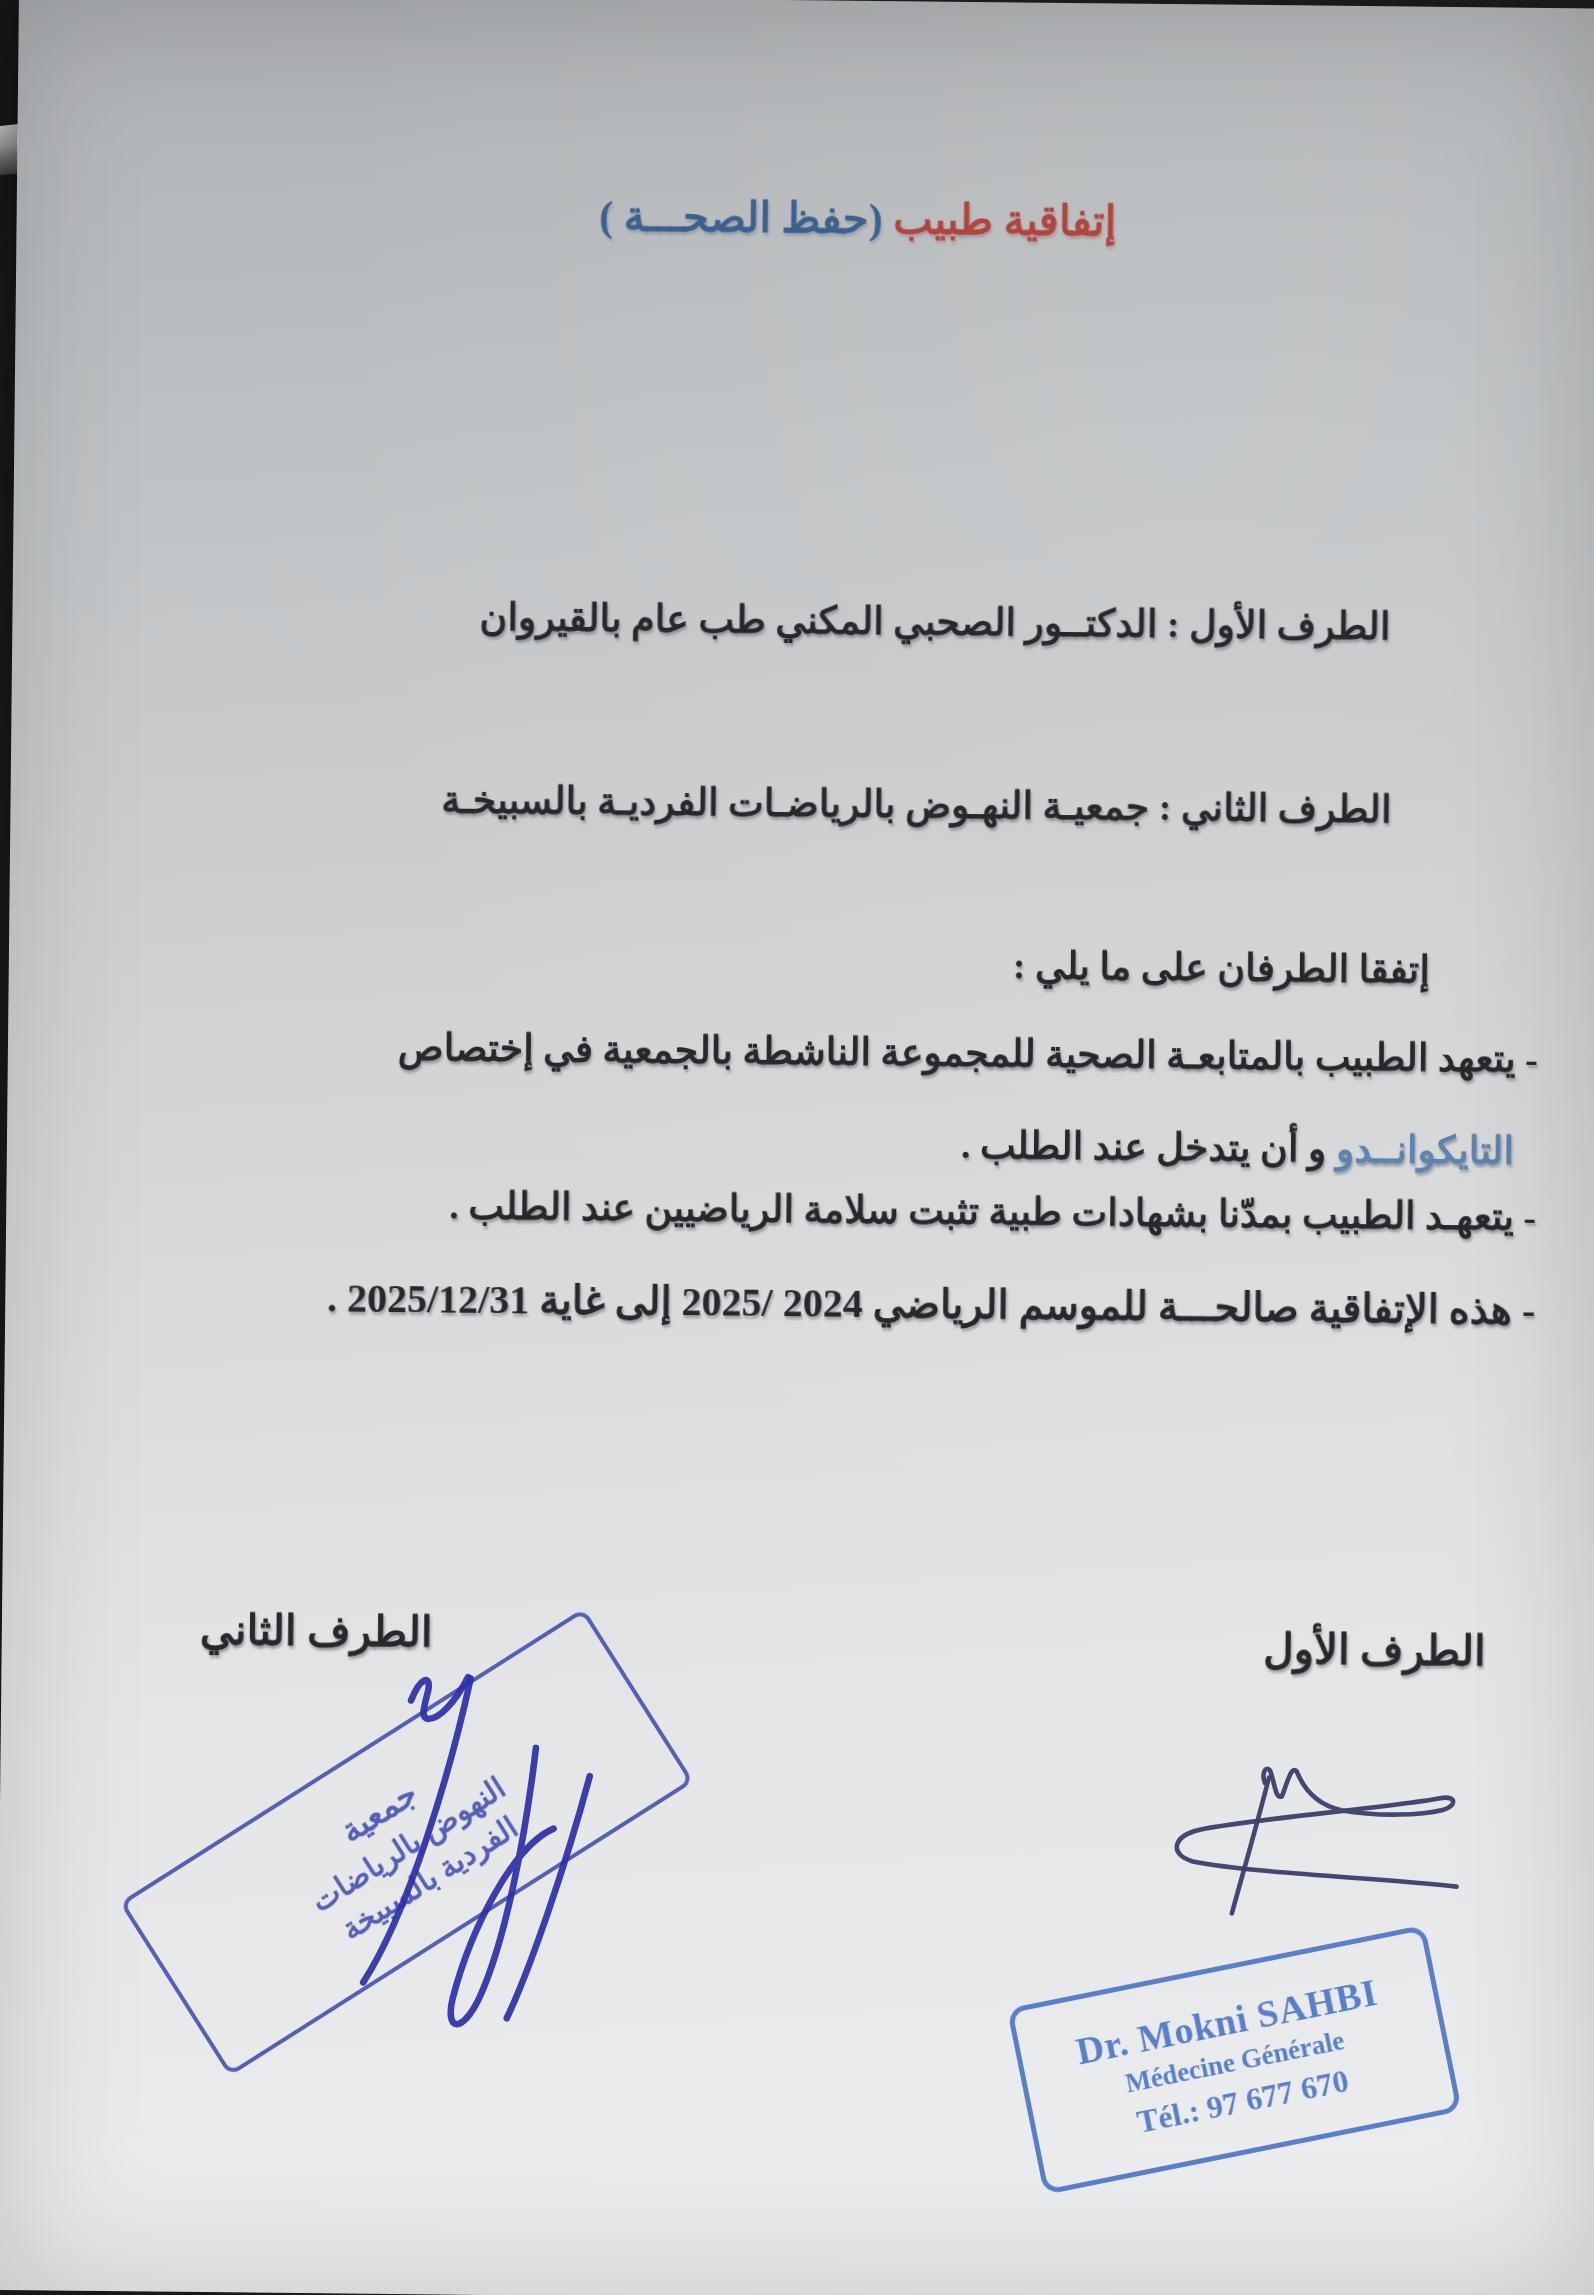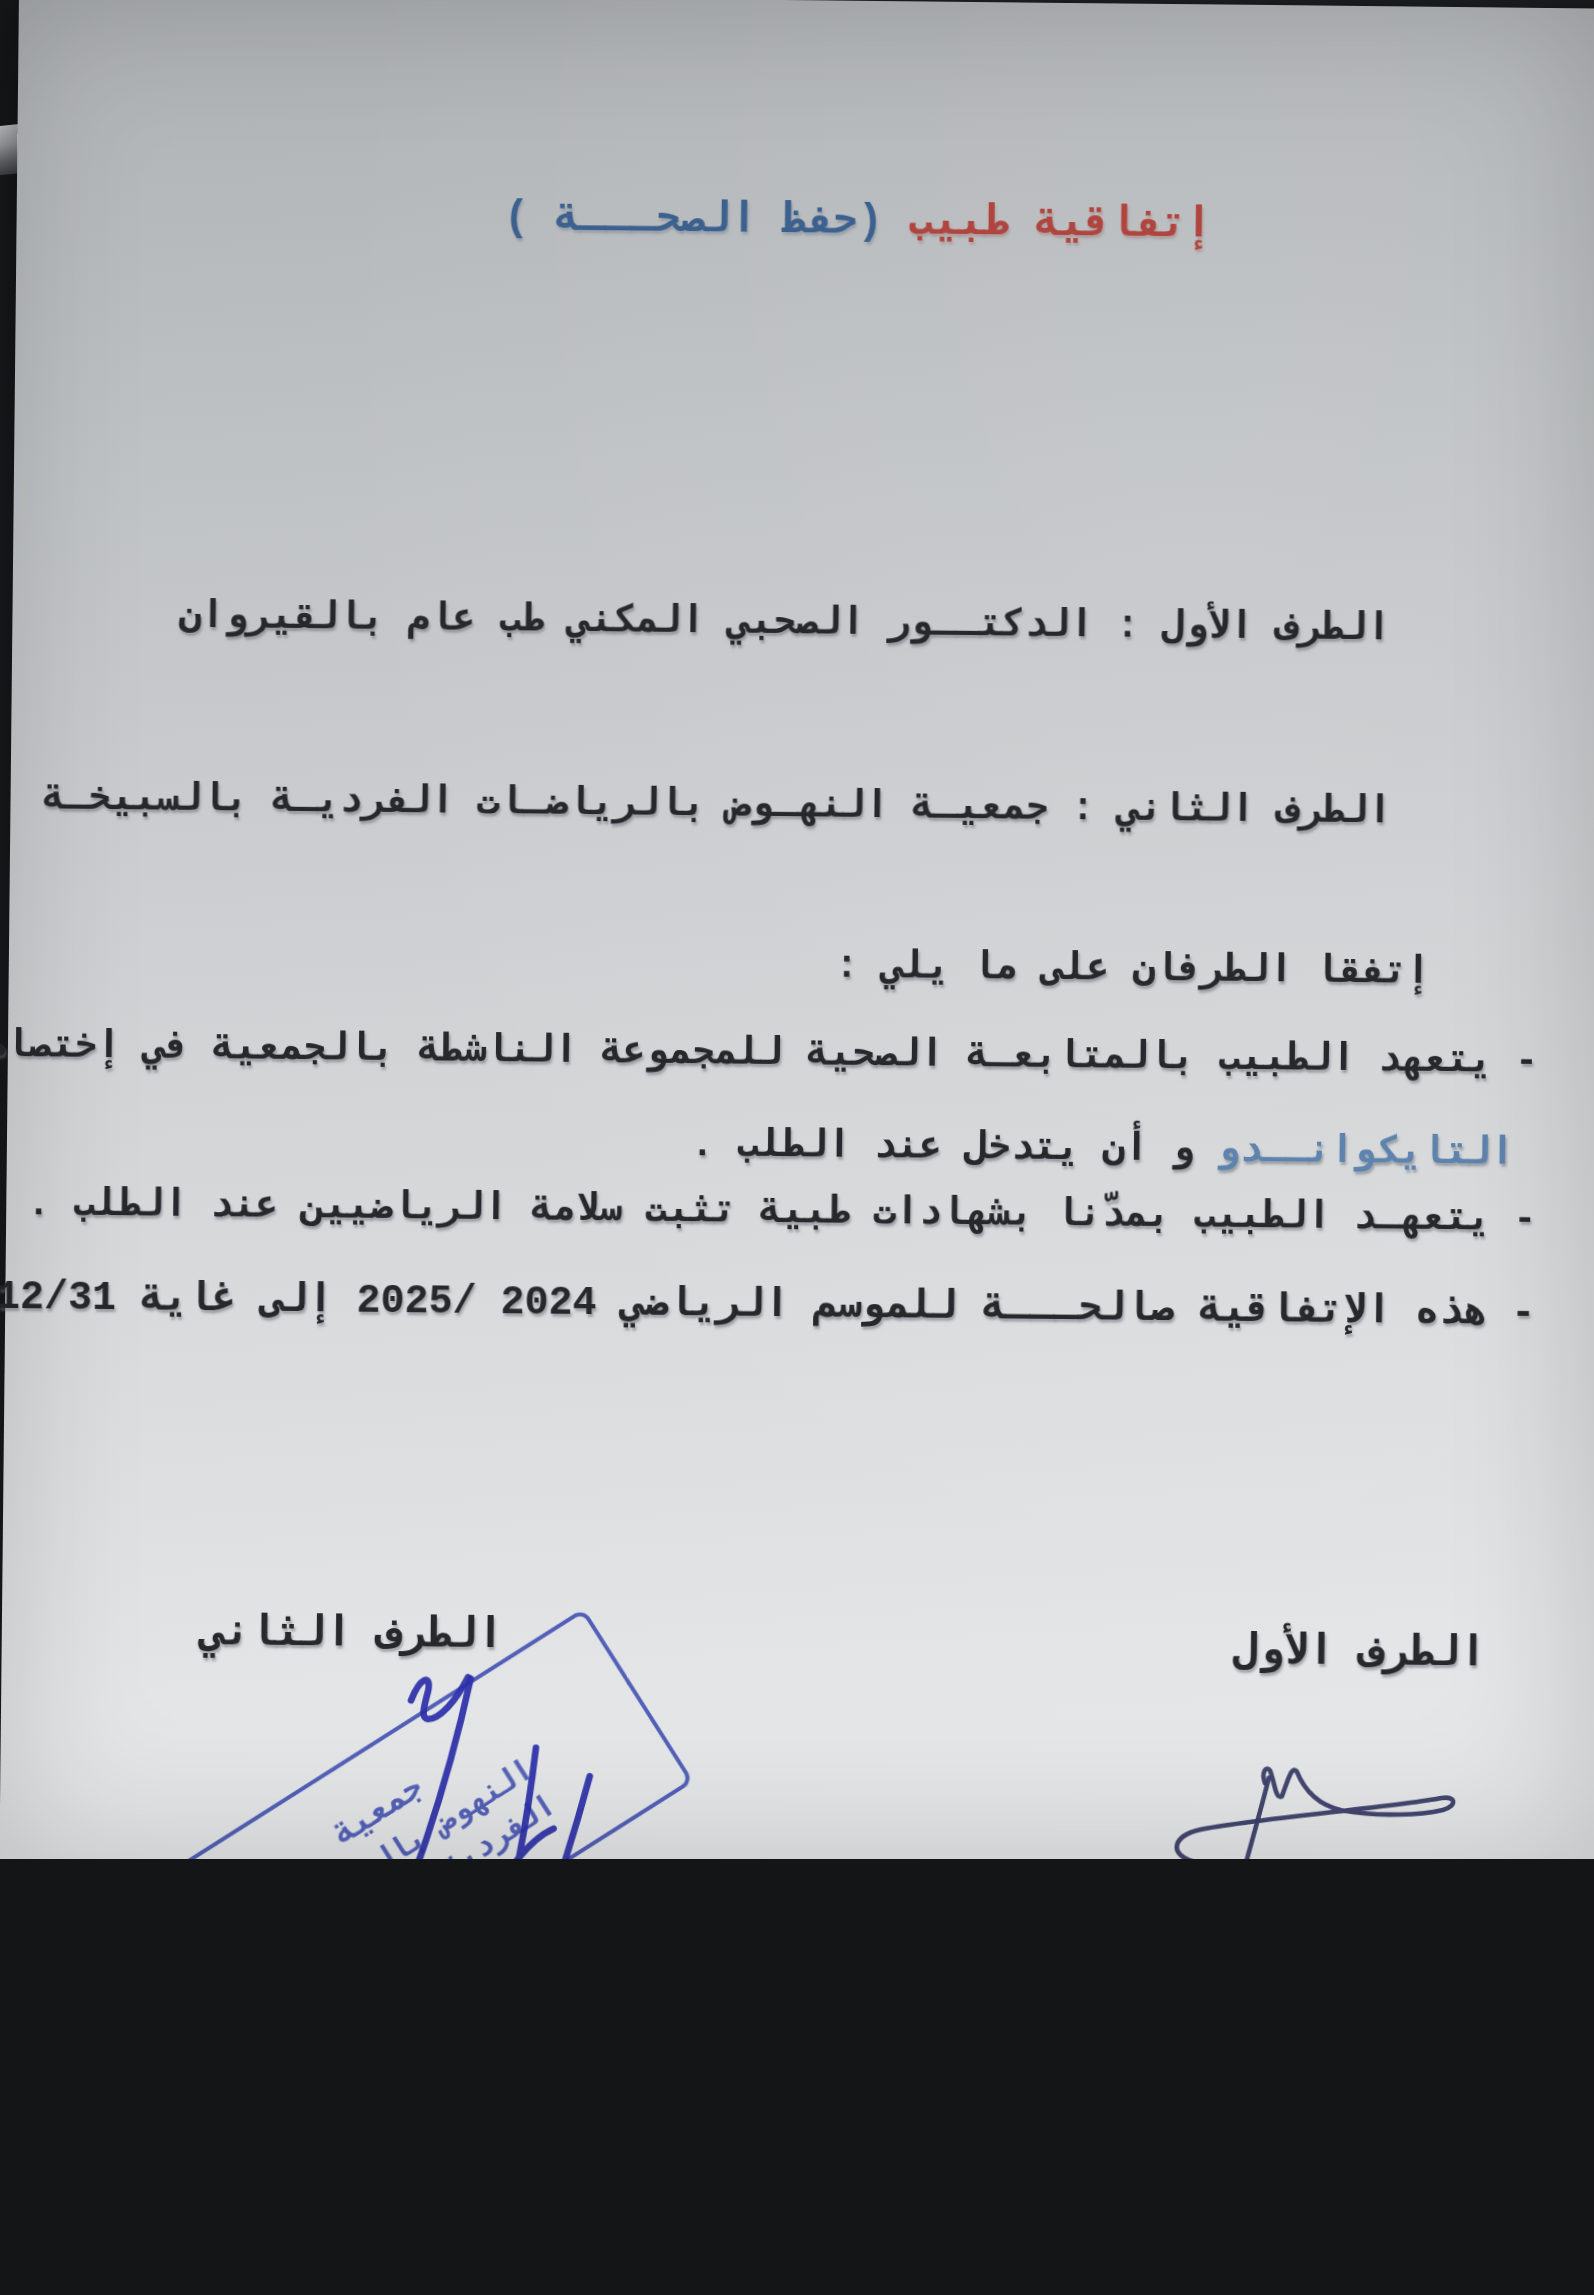--- a/index.html
+++ b/index.html
@@ -1,19 +1,19 @@
 <!DOCTYPE html>
 <html lang="ar" style="font-size:10.6px"><head>
 <meta charset="utf-8">
 <style>
   html,body{margin:0;padding:0;background:#141517;}
   .photo{
-    position:relative; width:1594px; height:1859px; overflow:hidden;
+    position:relative; width:1594px; height:2295px; overflow:hidden;
     background:linear-gradient(100deg,#1a1b1d 0%,#2a2b2d 40%,#232427 100%);
-    font-family:Liberation Mono, monospace;
+    font-family:Liberation Serif, serif;
   }
   .metal{
     position:absolute; left:-5.3px; top:123px; width:69px; height:49px;
     transform:rotate(-6deg);
     background:linear-gradient(180deg,#f2f4f6 0%,#c3c6c9 40%,#8d9093 65%,#4e5052 100%);
     border-radius:2px; opacity:.9;
   }
   .paper{
     position:absolute; left:18.5px; top:-8px; width:1619px; height:2298px;
     transform:rotate(0.6deg); transform-origin:0 0;

